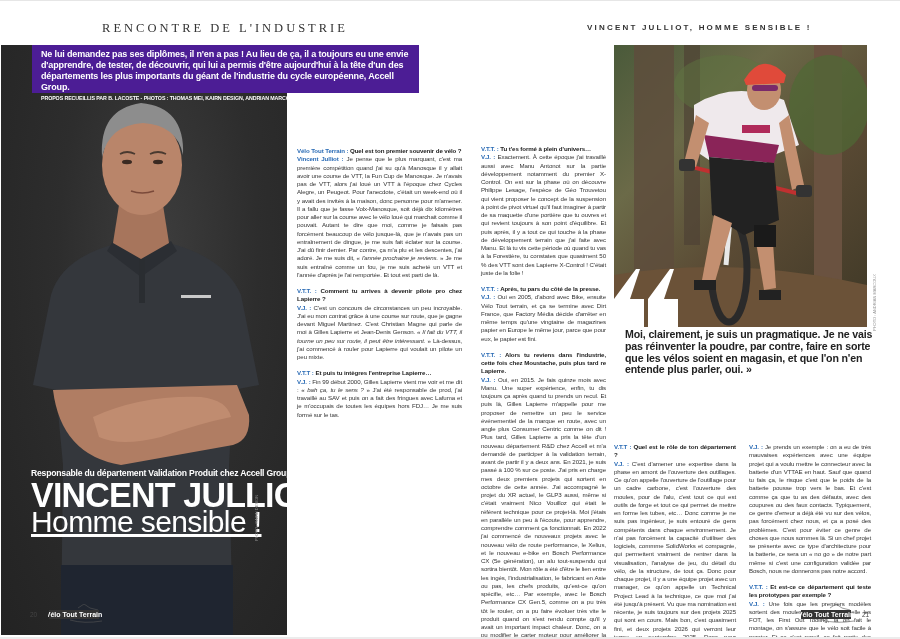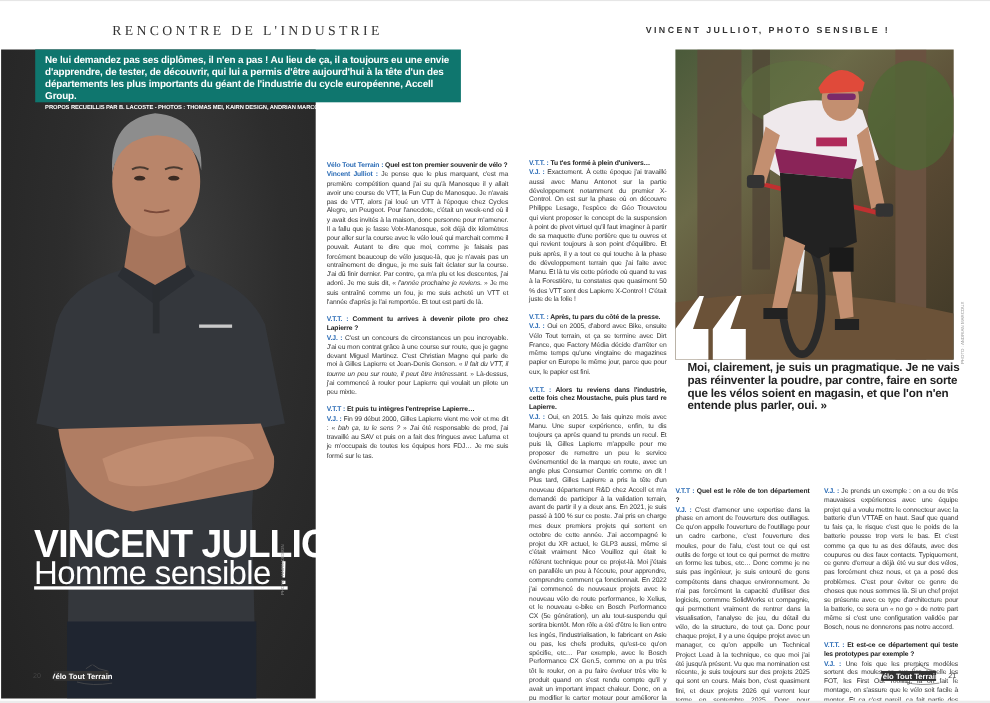--- a/index.html
+++ b/index.html
@@ -11,21 +11,21 @@
 
   
   .running-head-left { position: absolute; left: 0; top: 20px; width: 450px; text-align: center; font-size: 12.5px; letter-spacing: 3px; color: #333; font-family: Liberation Serif, serif; }
   .running-head-right { position: absolute; left: 587px; top: 22px; font-size: 8px; font-weight: bold; letter-spacing: 2.2px; color: #333; }
 
   
   .hero-photo { position: absolute; left: 1px; top: 44px; width: 286px; height: 590px; overflow: hidden;
     background: radial-gradient(ellipse at 55% 35%, #3d3d3d 0%, #2d2d2d 45%, #232323 100%); }
   .hero-photo svg { position: absolute; left: 0; top: 0; }
 
-  .intro-box { position: absolute; left: 32px; top: 44px; width: 387px; height: 48px; background: #0f766e; padding: 4px 8px 0 9px; color: #fff; }
+  .intro-box { position: absolute; left: 32px; top: 44px; width: 387px; height: 48px; background: #4c1d95; padding: 4px 8px 0 9px; color: #fff; }
   .intro-text { font-size: 9px; line-height: 11px; font-weight: bold; font-family: "Liberation Sans", sans-serif; letter-spacing: -0.15px; }
   .intro-credits { font-size: 5.3px; font-weight: bold; margin-top: 2px; letter-spacing: -0.1px; }
 
   .subtitle-line { position: absolute; left: 31px; top: 467px; font-size: 8.6px; font-weight: bold; color: #fff; letter-spacing: -0.2px; }
   .title-name { position: absolute; left: 31px; top: 478px; font-size: 34px; line-height: 30px; font-weight: bold; color: #fff; letter-spacing: -0.8px; transform: scaleY(1.05); transform-origin: top left; }
   .title-sub { position: absolute; left: 31px; top: 506px; font-size: 30px; line-height: 30px; color: #fff; letter-spacing: -0.6px; text-decoration: underline; }
   .photo-credit-v { position: absolute; left: 254px; top: 540px; font-size: 4px; color: #888; transform: rotate(-90deg); transform-origin: left top; white-space: nowrap; }
 
   
   .col { position: absolute; font-size: 6.15px; line-height: 8.25px; color: #333; text-align: justify; hyphens: auto; letter-spacing: -0.1px; }
@@ -55,21 +55,21 @@
   .logo { position: absolute; height: 20px; width: 56px; }
   .logo-left { left: 48px; top: 603px; }
   .logo-right { left: 800px; top: 603px; }
 </style>
 </head>
 <body>
 
 <div class="spread">
 
   <div class="running-head-left">RENCONTRE DE L'INDUSTRIE</div>
-  <div class="running-head-right">VINCENT JULLIOT, PHOTO SENSIBLE !</div>
+  <div class="running-head-right">VINCENT JULLIOT, HOMME SENSIBLE !</div>
 
   <div class="hero-photo">
     <svg width="286" height="590" viewBox="0 0 286 590">
 
       <path d="M50 250 Q60 215 110 200 L140 192 L175 200 Q225 215 240 250 L258 340 L232 345 L228 420 L232 590 L60 590 L62 420 L55 345 L32 340 Z" fill="#34373c"></path>
 
       <path d="M112 196 L140 214 L170 196 L176 206 L140 232 L106 206 Z" fill="#2b2e33"></path>
 
       <rect x="138" y="214" width="6" height="44" fill="#2a2d31"></rect>
 
@@ -93,20 +93,21 @@
 
       <rect x="60" y="520" width="172" height="70" fill="#1f2530"></rect>
     </svg>
   </div>
 
   <div class="intro-box">
     <div class="intro-text">Ne lui demandez pas ses diplômes, il n'en a pas ! Au lieu de ça, il a toujours eu une envie d'apprendre, de tester, de découvrir, qui lui a permis d'être aujourd'hui à la tête d'un des départements les plus importants du géant de l'industrie du cycle européenne, Accell Group.</div>
     <div class="intro-credits">PROPOS RECUEILLIS PAR B. LACOSTE - PHOTOS : THOMAS MEI, KAIRN DESIGN, ANDRIAN MARCOUX, D.R.</div>
   </div>
 
+  <div class="subtitle-line">Responsable du département Validation Produit chez Accell Group</div>
   <div class="title-name">VINCENT JULLIOT</div>
   <div class="title-sub">Homme sensible !</div>
   <div class="photo-credit-v">PHOTO : KAIRN DESIGN</div>
 
   <div class="col col-1">
     <p>
       <span class="qlbl">Vélo Tout Terrain :</span><span class="q"> Quel est ton premier souvenir de vélo ?</span><br>
       <span class="albl">Vincent Julliot :</span><span> Je pense que le plus marquant, c'est ma première compétition quand j'ai su qu'à Manosque il y allait avoir une course de VTT, la Fun Cup de Manosque. Je n'avais pas de VTT, alors j'ai loué un VTT à l'époque chez Cycles Alegre, un Peugeot. Pour l'anecdote, c'était un week-end où il y avait des invités à la maison, donc personne pour m'amener. Il a fallu que je fasse Volx-Manosque, soit déjà dix kilomètres pour aller sur la course avec le vélo loué qui marchait comme il pouvait. Autant te dire que moi, comme je faisais pas forcément beaucoup de vélo jusque-là, que je n'avais pas un entraînement de dingue, je me suis fait éclater sur la course. J'ai dû finir dernier. Par contre, ça m'a plu et les descentes, j'ai adoré. Je me suis dit, « </span><em>l'année prochaine je reviens.</em><span> » Je me suis entraîné comme un fou, je me suis acheté un VTT et l'année d'après je l'ai remportée. Et tout est parti de là.</span>
     </p>
     <p>

